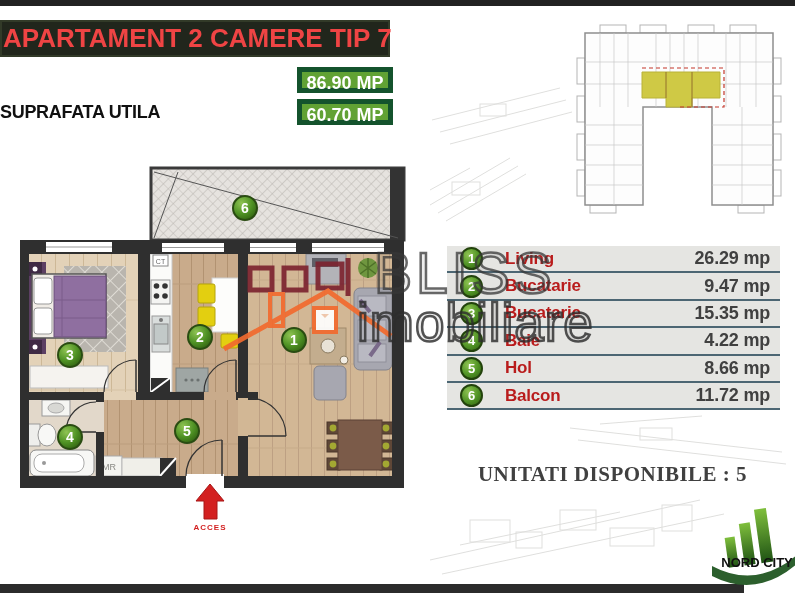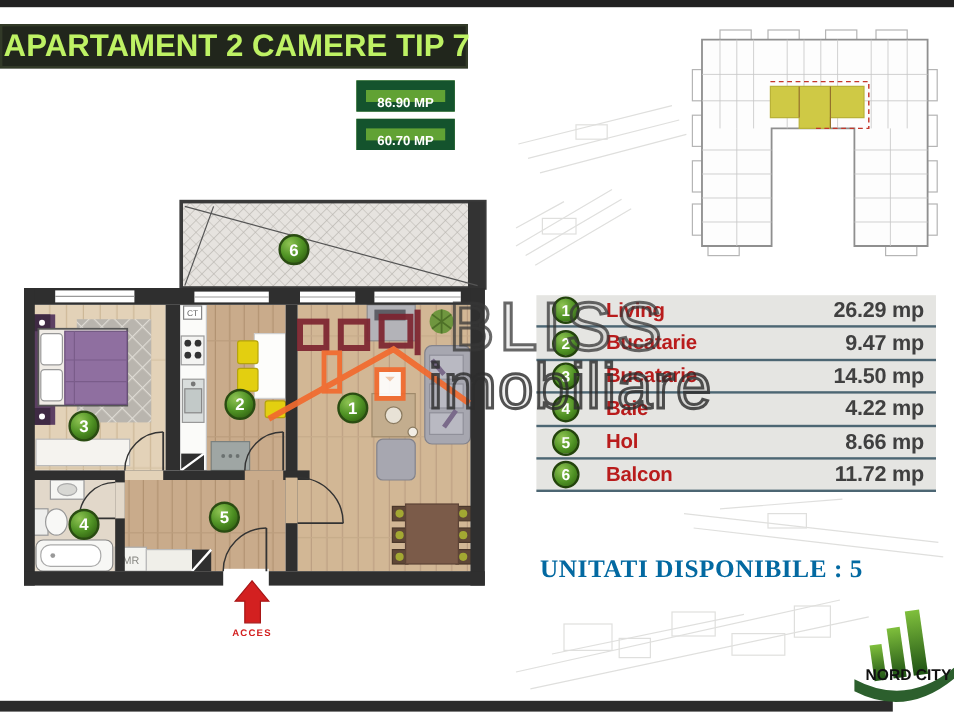--- a/index.html
+++ b/index.html
@@ -2,38 +2,38 @@
 <html><head>
 <meta charset="utf-8">
 <style>
   html,body{margin:0;padding:0;background:#888;}
   .canvas{position:relative;width:795px;height:596px;background:#ffffff;overflow:hidden;
           font-family:"Liberation Sans",sans-serif;margin:0 auto;}
   .topbar{position:absolute;left:0;top:0;width:795px;height:6px;background:#222222;}
   .bottombar{position:absolute;left:0;top:584px;width:744px;height:9px;background:#2b2b2b;}
   .banner{position:absolute;left:0;top:20px;width:390px;height:37px;background:#21261c;
           border:2px solid #323a28;box-sizing:border-box;}
-  .banner span{display:block;color:#bef264;font-weight:bold;font-size:26px;line-height:32px;
+  .banner span{display:block;color:#ef4444;font-weight:bold;font-size:26px;line-height:32px;
           white-space:nowrap;letter-spacing:0px;padding-left:1px;}
   .arealabel{position:absolute;left:0;color:#101010;font-weight:bold;font-size:18px;
           letter-spacing:-0.3px;white-space:nowrap;}
-  .areabox{position:absolute;left:297px;width:82px;height:26px;background:#61a234;
-          border:8px solid #14532d;box-sizing:border-box;color:#ffffff;font-weight:bold;
-          font-size:11px;text-align:center;line-height:22px;}
+  .areabox{position:absolute;left:297px;width:96px;height:26px;background:#61a234;
+          border:5px solid #14532d;box-sizing:border-box;color:#ffffff;font-weight:bold;
+          font-size:18px;text-align:center;line-height:22px;}
   .legend{position:absolute;left:447px;top:246px;width:333px;background:#e5e5e2;z-index:2;}
   .lrow{display:flex;align-items:center;height:25.4px;border-bottom:2px solid #4c6673;}
   .lcircle{width:23px;height:23px;border-radius:50%;margin-left:13px;flex:0 0 auto;
           background:radial-gradient(circle at 35% 30%, #8fc353, #4f9224 55%, #2f5e10);
           border:2px solid #23430c;box-sizing:border-box;color:#fff;font-weight:bold;
           font-size:13px;text-align:center;line-height:19px;}
   .lname{margin-left:22px;font-size:17px;font-weight:bold;color:#b91c1c;letter-spacing:-0.2px;}
   .lval{margin-left:auto;margin-right:10px;font-size:18px;font-weight:bold;color:#404040;
           letter-spacing:-0.2px;}
-  .unitati{position:absolute;left:450px;top:462px;width:325px;z-index:2;
-          font-family:"Liberation Serif",serif;font-weight:bold;font-size:21px;color:#0369a1;
+  .unitati{position:absolute;left:450px;top:462px;width:325px;text-align:center;z-index:2;
+          font-family:"Liberation Serif",serif;font-weight:bold;font-size:21px;color:#404040;
           letter-spacing:0.5px;white-space:nowrap;}
   .wm{position:absolute;white-space:nowrap;z-index:3;font-family:"Liberation Sans",sans-serif;
           color:rgba(90,90,90,0.10);pointer-events:none;}
   .wm1{left:374px;top:240px;font-size:57px;letter-spacing:4px;
           -webkit-text-stroke:2.5px rgba(55,55,55,0.75);}
   .wm2{left:357px;top:292px;font-size:53px;letter-spacing:1px;
           -webkit-text-stroke:2.5px rgba(45,45,45,0.82);}
   svg{position:absolute;left:0;top:0;z-index:1;}
   svg text{font-family:"Liberation Sans",sans-serif;}
 </style>
@@ -348,37 +348,38 @@
 </svg>
 
   <div class="topbar"></div>
   <div class="bottombar"></div>
 
   <div class="banner">
     <span>APARTAMENT 2 CAMERE TIP 7</span>
   </div>
 
   <div class="areabox" style="top:67px;">86.90 MP</div>
+  <div class="arealabel" style="top:102px;">SUPRAFATA UTILA</div>
   <div class="areabox" style="top:99px;">60.70 MP</div>
 
   <div class="legend">
     <div class="lrow">
       <div class="lcircle">1</div>
       <div class="lname">Living</div>
       <div class="lval">26.29 mp</div>
     </div>
     <div class="lrow">
       <div class="lcircle">2</div>
       <div class="lname">Bucatarie</div>
       <div class="lval">9.47 mp</div>
     </div>
     <div class="lrow">
       <div class="lcircle">3</div>
       <div class="lname">Bucatarie</div>
-      <div class="lval">14.50 mp</div>
+      <div class="lval">15.35 mp</div>
     </div>
     <div class="lrow">
       <div class="lcircle">4</div>
       <div class="lname">Baie</div>
       <div class="lval">4.22 mp</div>
     </div>
     <div class="lrow">
       <div class="lcircle">5</div>
       <div class="lname">Hol</div>
       <div class="lval">8.66 mp</div>

